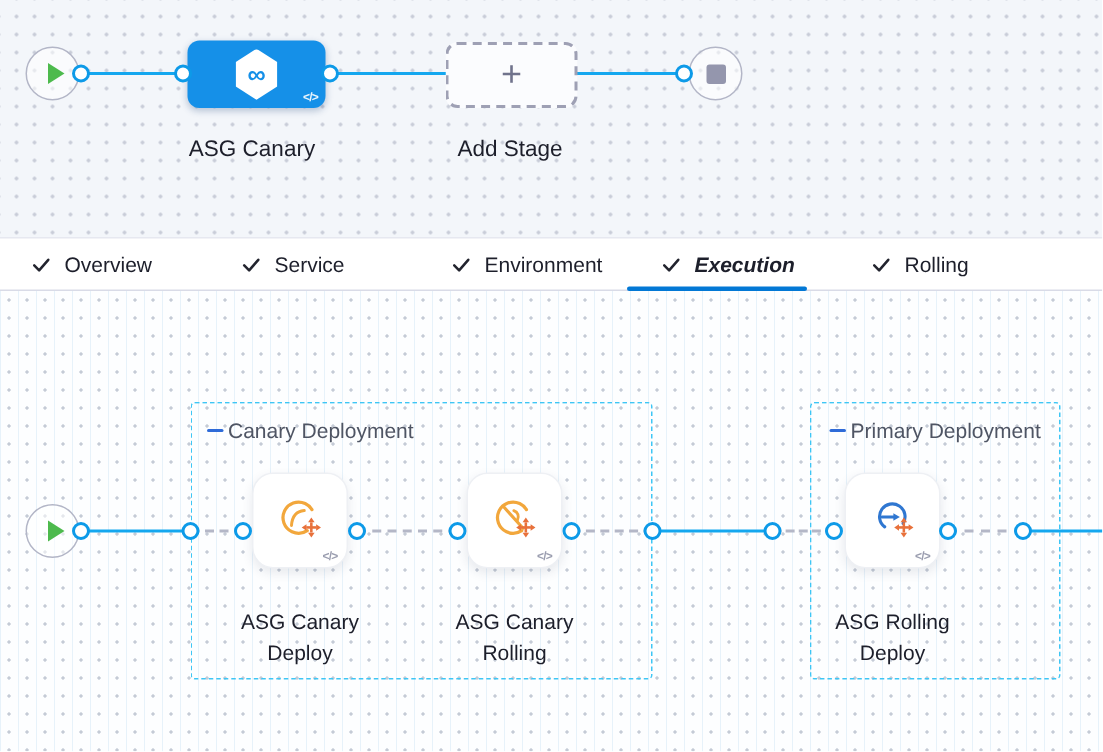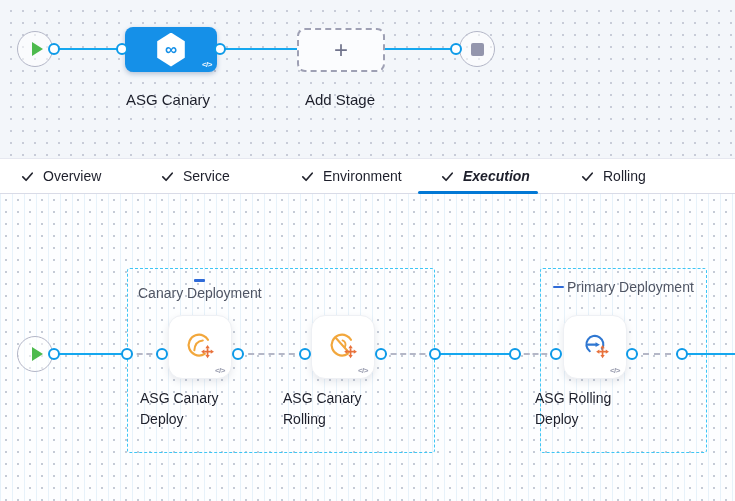--- a/index.html
+++ b/index.html
@@ -98,21 +98,21 @@
     position:absolute; top:121px; width:64px; height:64px; border-radius:14px;
     background:#fff; border:1px solid #eef0f4; box-sizing:border-box;
     box-shadow:0 3px 7px rgba(40,50,80,.10); z-index:4;
     display:flex; align-items:center; justify-content:center; cursor:pointer;
   }
   .code-chip-gray {
     position:absolute; right:6px; bottom:3px; color:#9a9daf;
     font-size:8px; font-weight:bold; letter-spacing:-.5px;
   }
   .step-label {
-    position:absolute; top:194px; width:120px; 
+    position:absolute; top:210px; width:120px; text-align:center;
     font-size:14px; line-height:21px; color:#1d1f2b; z-index:2;
   }
 </style>
 </head>
 <body>
 
 <div class="screen">
 
   <div class="canvas-top">
     <div class="edge" style="left:54px; top:48px; width:406px;"></div>
@@ -197,21 +197,21 @@
     <div class="edge" style="left:435px; top:159px; width:80px;"></div>
     <div class="edge-dashed" style="left:515px; top:159px; width:41px;"></div>
     <div class="edge-dashed" style="left:632px; top:159px; width:50px;"></div>
     <div class="edge" style="left:682px; top:159px; width:53px;"></div>
 
     <div class="round-node" style="left:17px; top:142px;">
       <div class="play-tri"></div>
     </div>
 
     <div class="group-box" style="left:127px; width:308px;">
-      <div class="group-label" style="left:10px;flex-direction:column;">
+      <div class="group-label" style="left:10px;">
         <span class="group-dash"></span>
         <span>Canary Deployment</span>
       </div>
     </div>
 
     <div class="group-box" style="left:540px; width:167px;">
       <div class="group-label" style="left:12px;">
         <span class="group-dash"></span>
         <span>Primary Deployment</span>
       </div>

